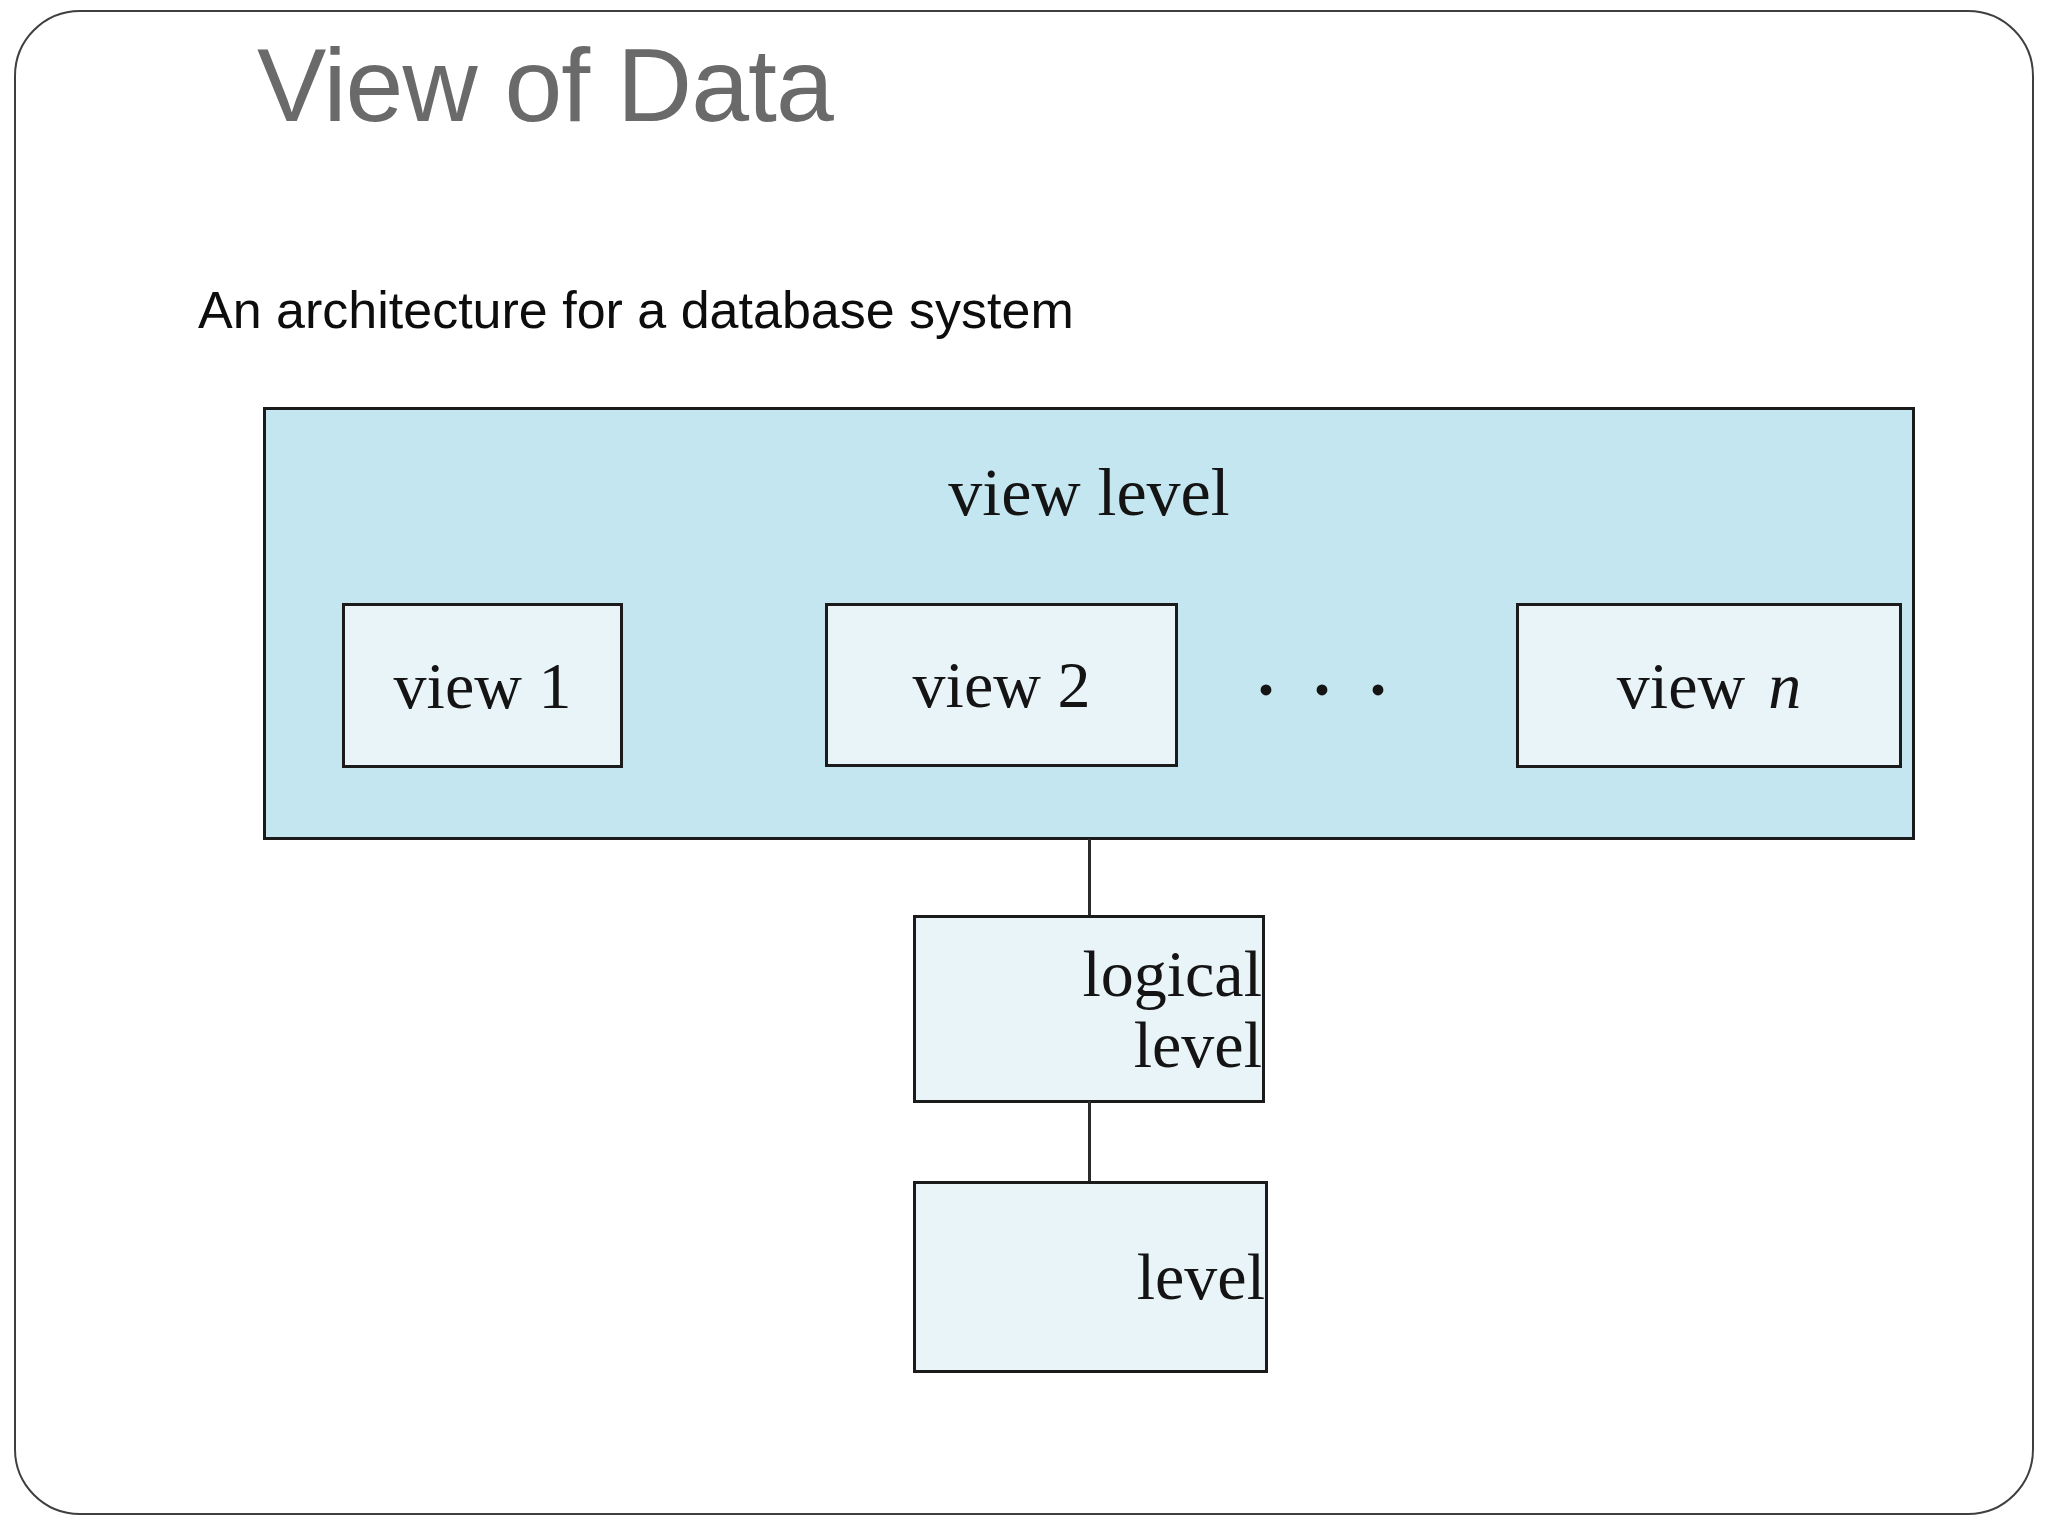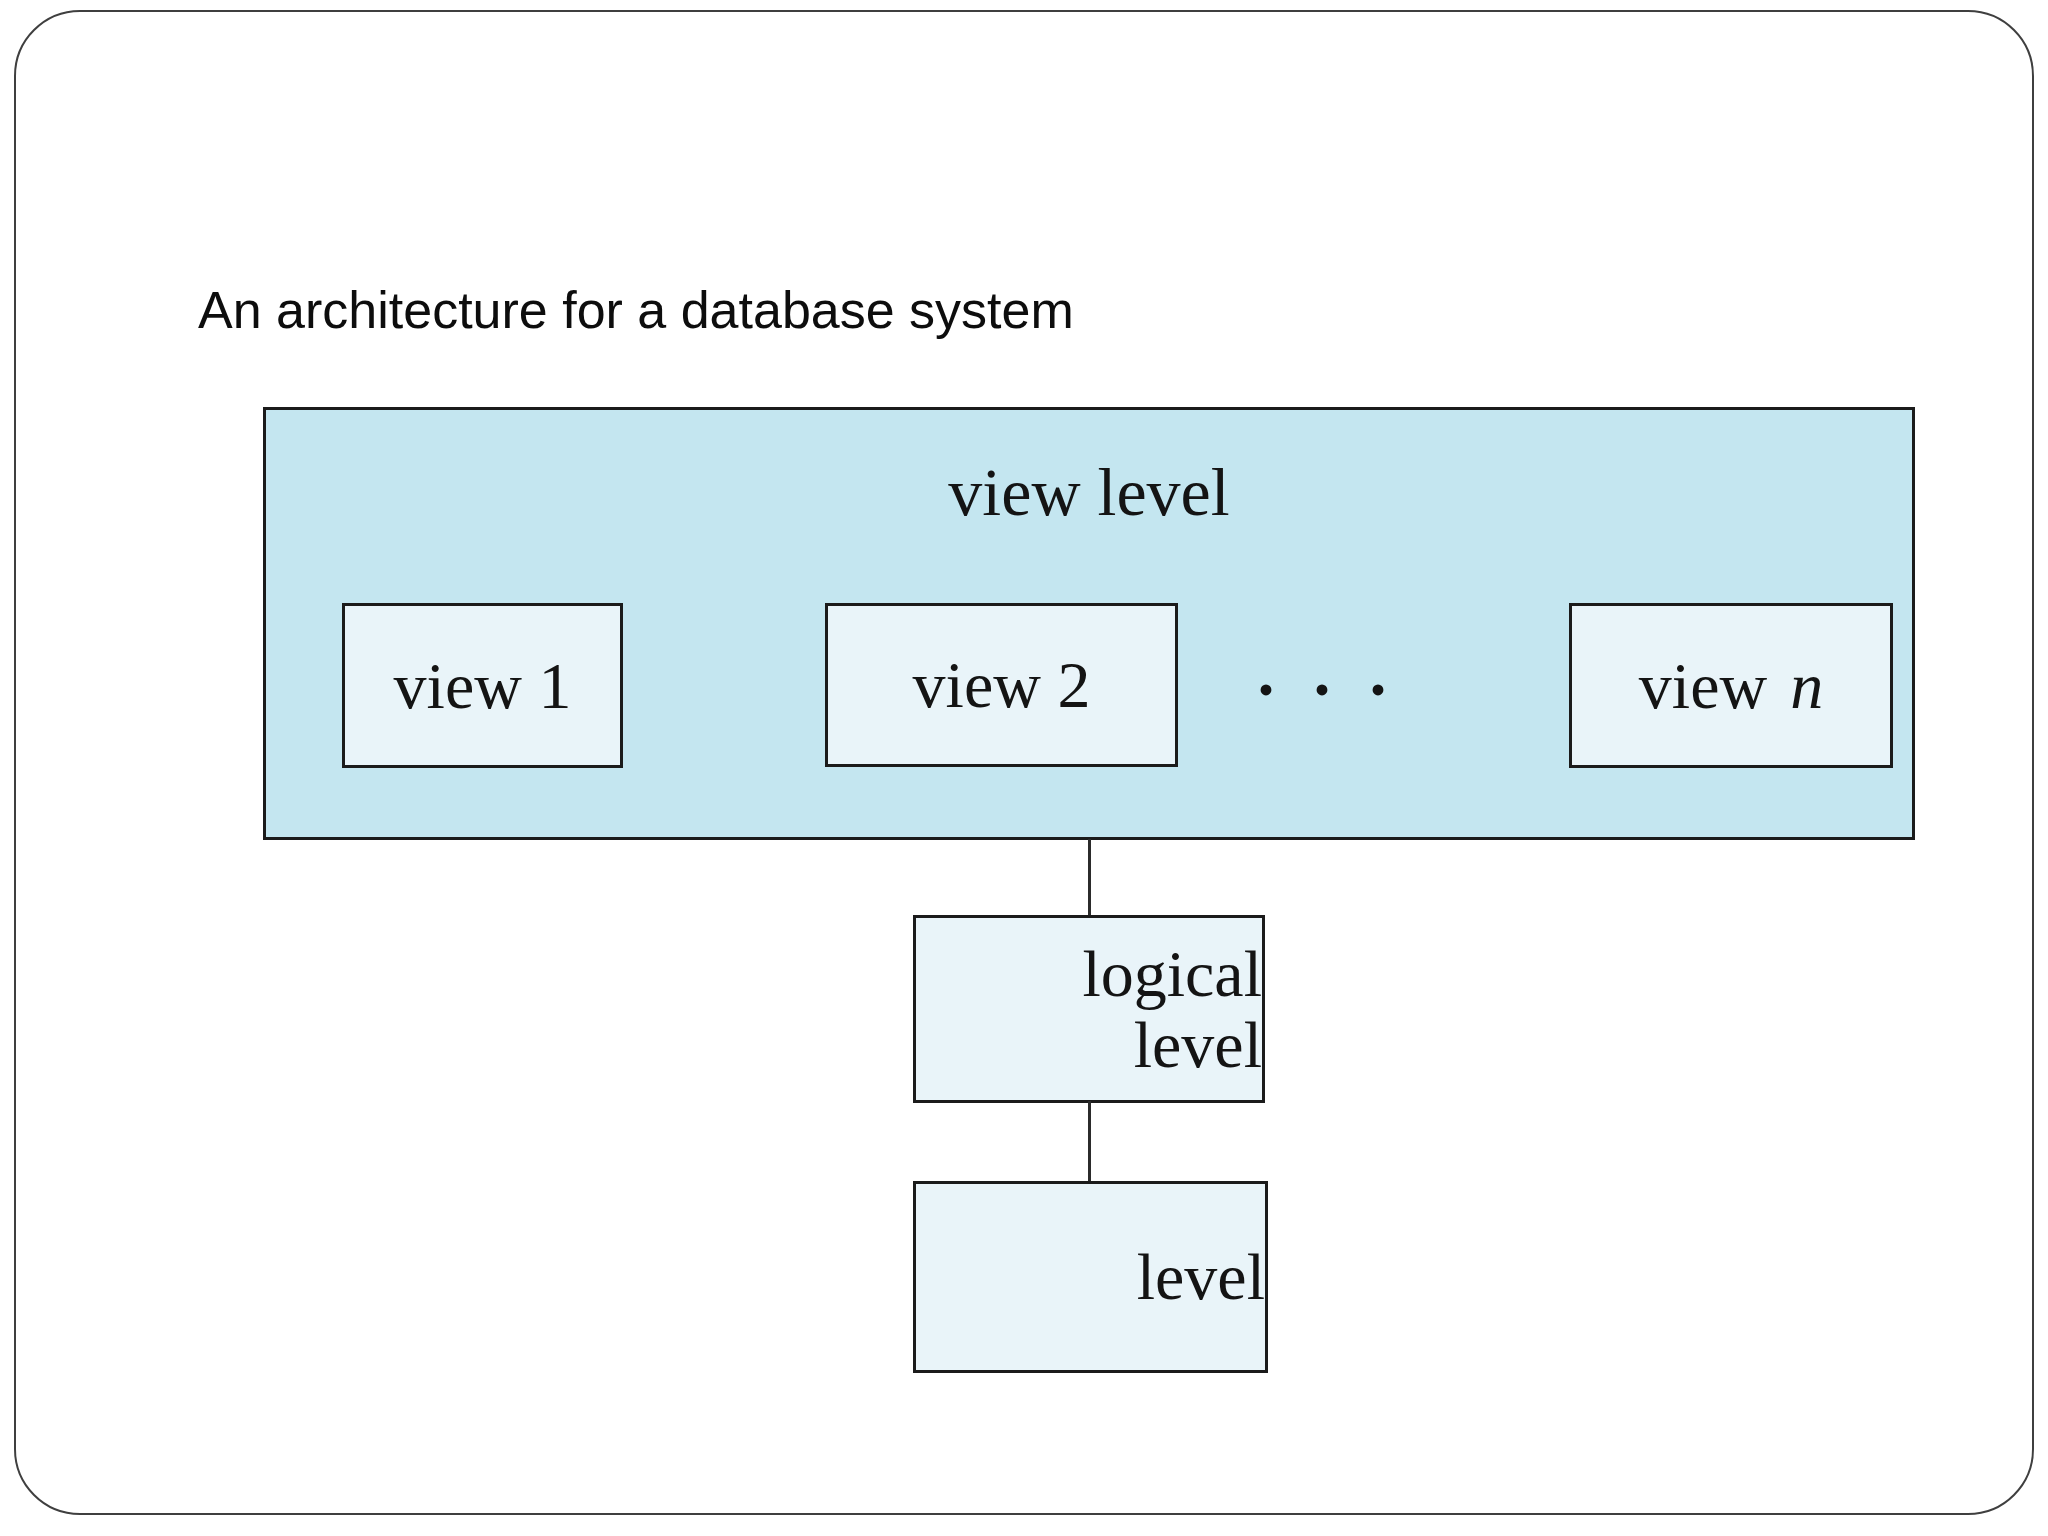--- a/index.html
+++ b/index.html
@@ -63,21 +63,21 @@
     border:3px solid var(--box-border);
     display:flex;
     align-items:center;
     justify-content:center;
     font-size:66px;
     line-height:1.08;
     text-align:center;
   }
   .v1{left:342px;top:603px;width:281px;height:165px;}
   .v2{left:825px;top:603px;width:353px;height:164px;justify-content:center;}
-  .vn{left:1569px;top:603px;width:324px;height:165px;gap:23px;}
+  .vn{left:1516px;top:603px;width:386px;height:165px;gap:23px;}
   .vn .it, .italic{font-style:italic;}
   .dots{
     position:absolute;
     left:1255px;top:655px;
     width:150px;height:70px;
     display:flex;align-items:center;justify-content:center;
     font-size:40px;
     font-weight:bold;
     letter-spacing:16px;
     color:var(--text-color);
@@ -106,20 +106,21 @@
   .logical{left:913px;top:915px;width:352px;height:188px;}
   .physical{left:913px;top:1181px;width:355px;height:192px;}
   .stack-box span{display:block;}
 </style>
 </head>
 <body>
 
 <div class="screen">
   <div class="frame"></div>
 
+  <div class="title">View of Data</div>
 
   <div class="subtitle">An architecture for a database system</div>
 
   <div class="big-box">
     <div class="view-level-label serif">view level</div>
   </div>
 
   <div class="inner-box serif v1">
     <span>view 1</span>
       <span class="italic"></span>

